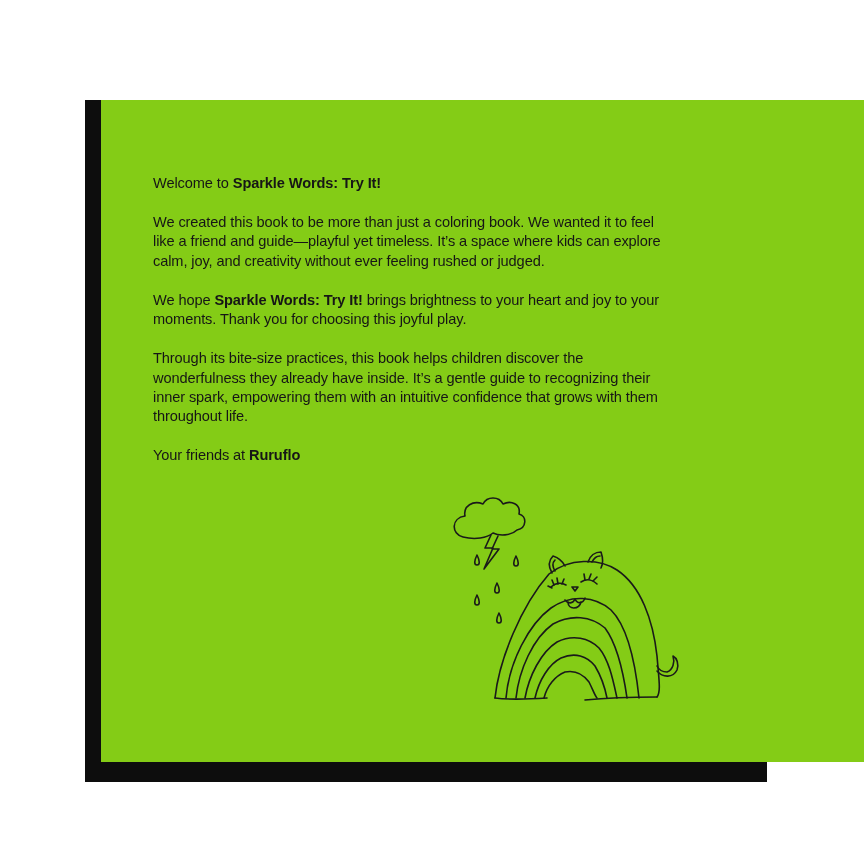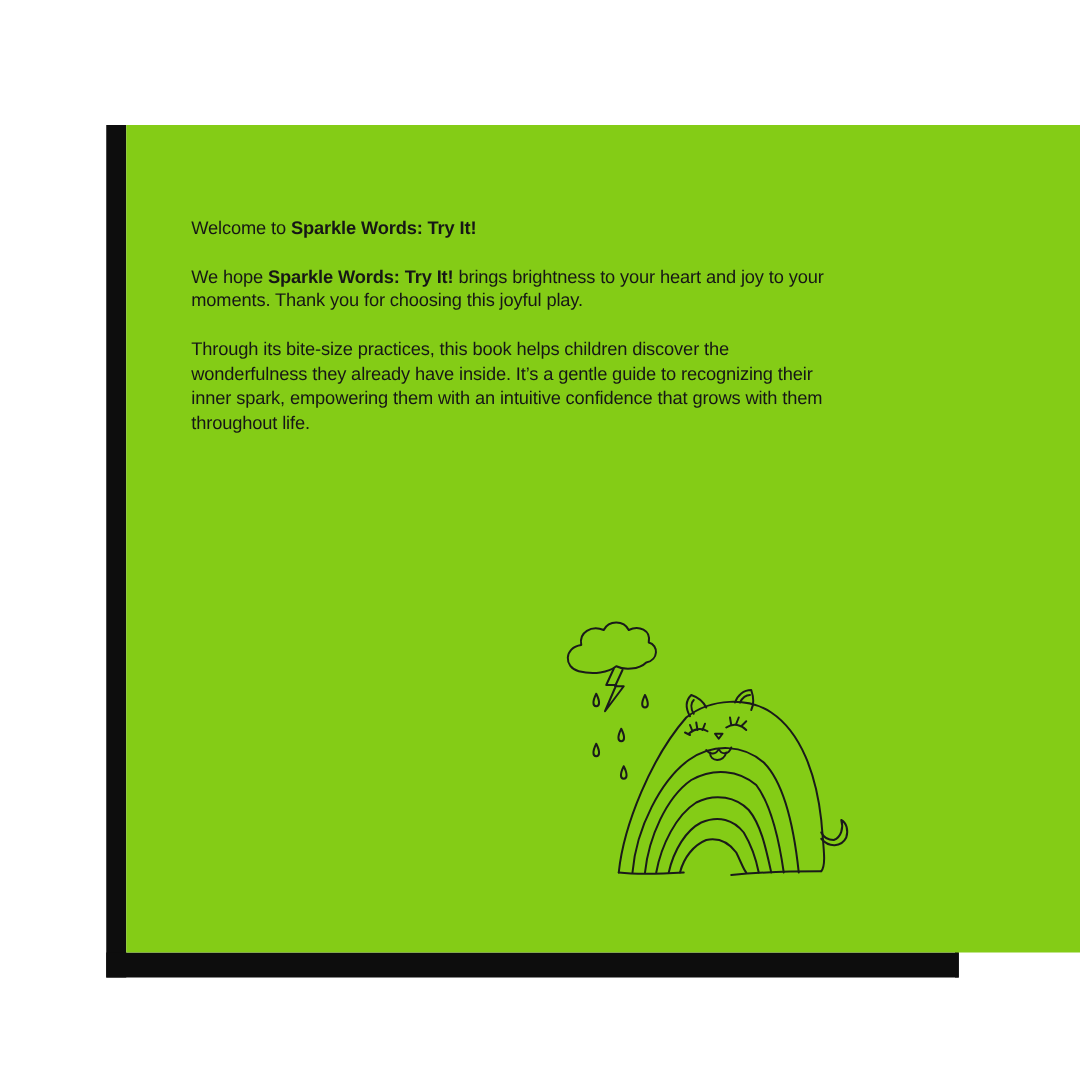--- a/index.html
+++ b/index.html
@@ -43,22 +43,24 @@
 </head>
 <body>
 
 <div class="shadow-left"></div>
 <div class="shadow-bottom"></div>
 <div class="shadow-right"></div>
 
 <div class="page">
   <div class="letter">
     <p><span>Welcome to </span><b>Sparkle Words: Try It!</b></p>
+    <p style="width:520px">We created this book to be more than just a coloring book. We wanted it to feel like a friend and guide—playful yet timeless. It’s a space where kids can explore calm, joy, and creativity without ever feeling rushed or judged.</p>
     <p style="width:510px"><span>We hope </span><b>Sparkle Words: Try It!</b><span> brings brightness to your heart and joy to your moments. Thank you for choosing this joyful play.</span></p>
     <p style="width:520px">Through its bite-size practices, this book helps children discover the wonderfulness they already have inside. It’s a gentle guide to recognizing their inner spark, empowering them with an intuitive confidence that grows with them throughout life.</p>
+    <p><span>Your friends at </span><b>Ruruflo</b></p>
   </div>
 
   <div class="illustration">
     <svg viewBox="350 395 330 215" fill="none" stroke="#1a1a1a" stroke-width="1.6" stroke-linecap="round" stroke-linejoin="round">
 
       <path d="M362,437 C350,434 350,418 364,416 C362,406 372,400 382,404 C386,396 398,396 402,404 C410,400 420,404 418,414 C426,416 426,428 416,430 C410,436 398,436 392,433 C386,438 374,440 362,437 Z"></path>
 
       <path d="M390,435 L384,448 L392,448 L383,469 L398,449 L391,449 L397,436"></path>
 
       <g>

